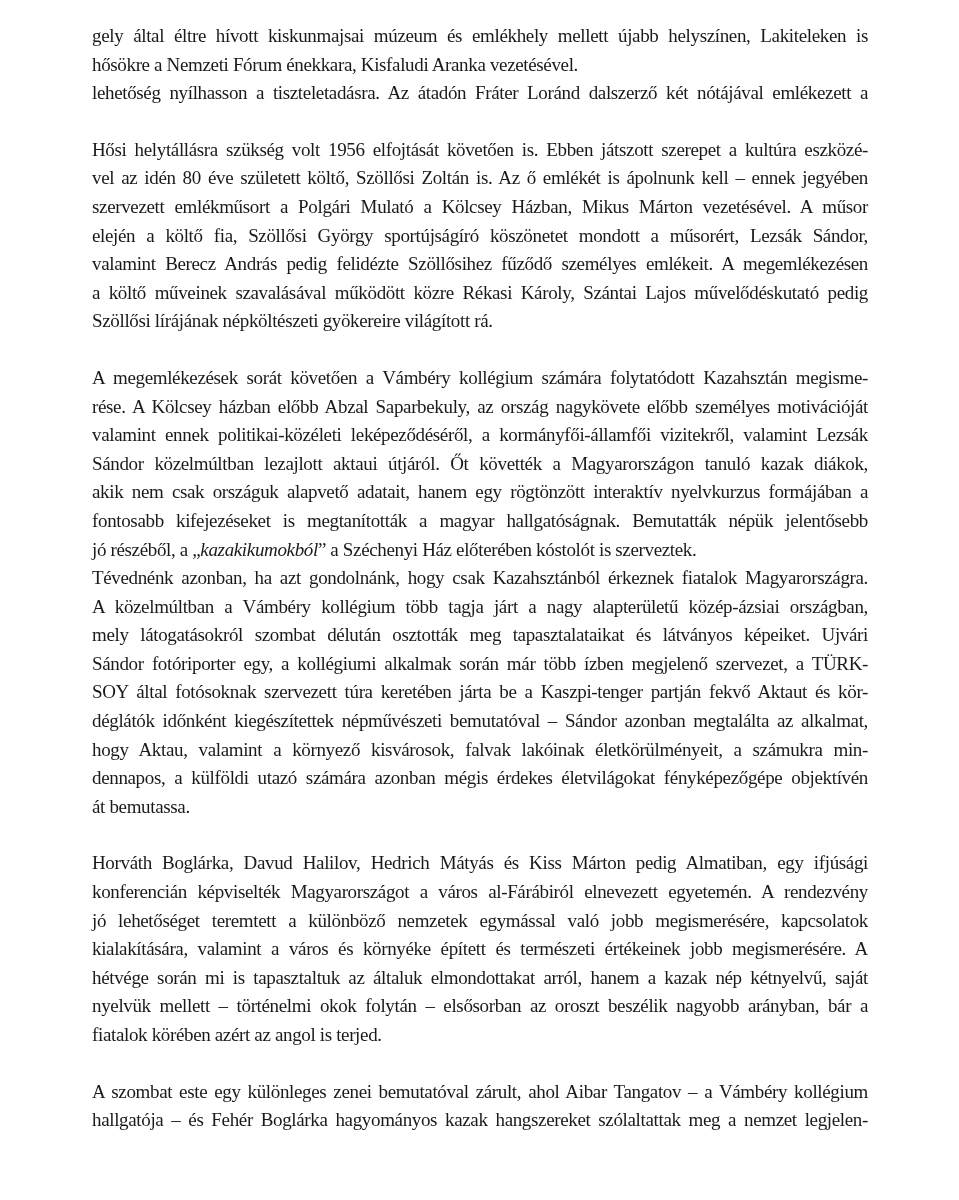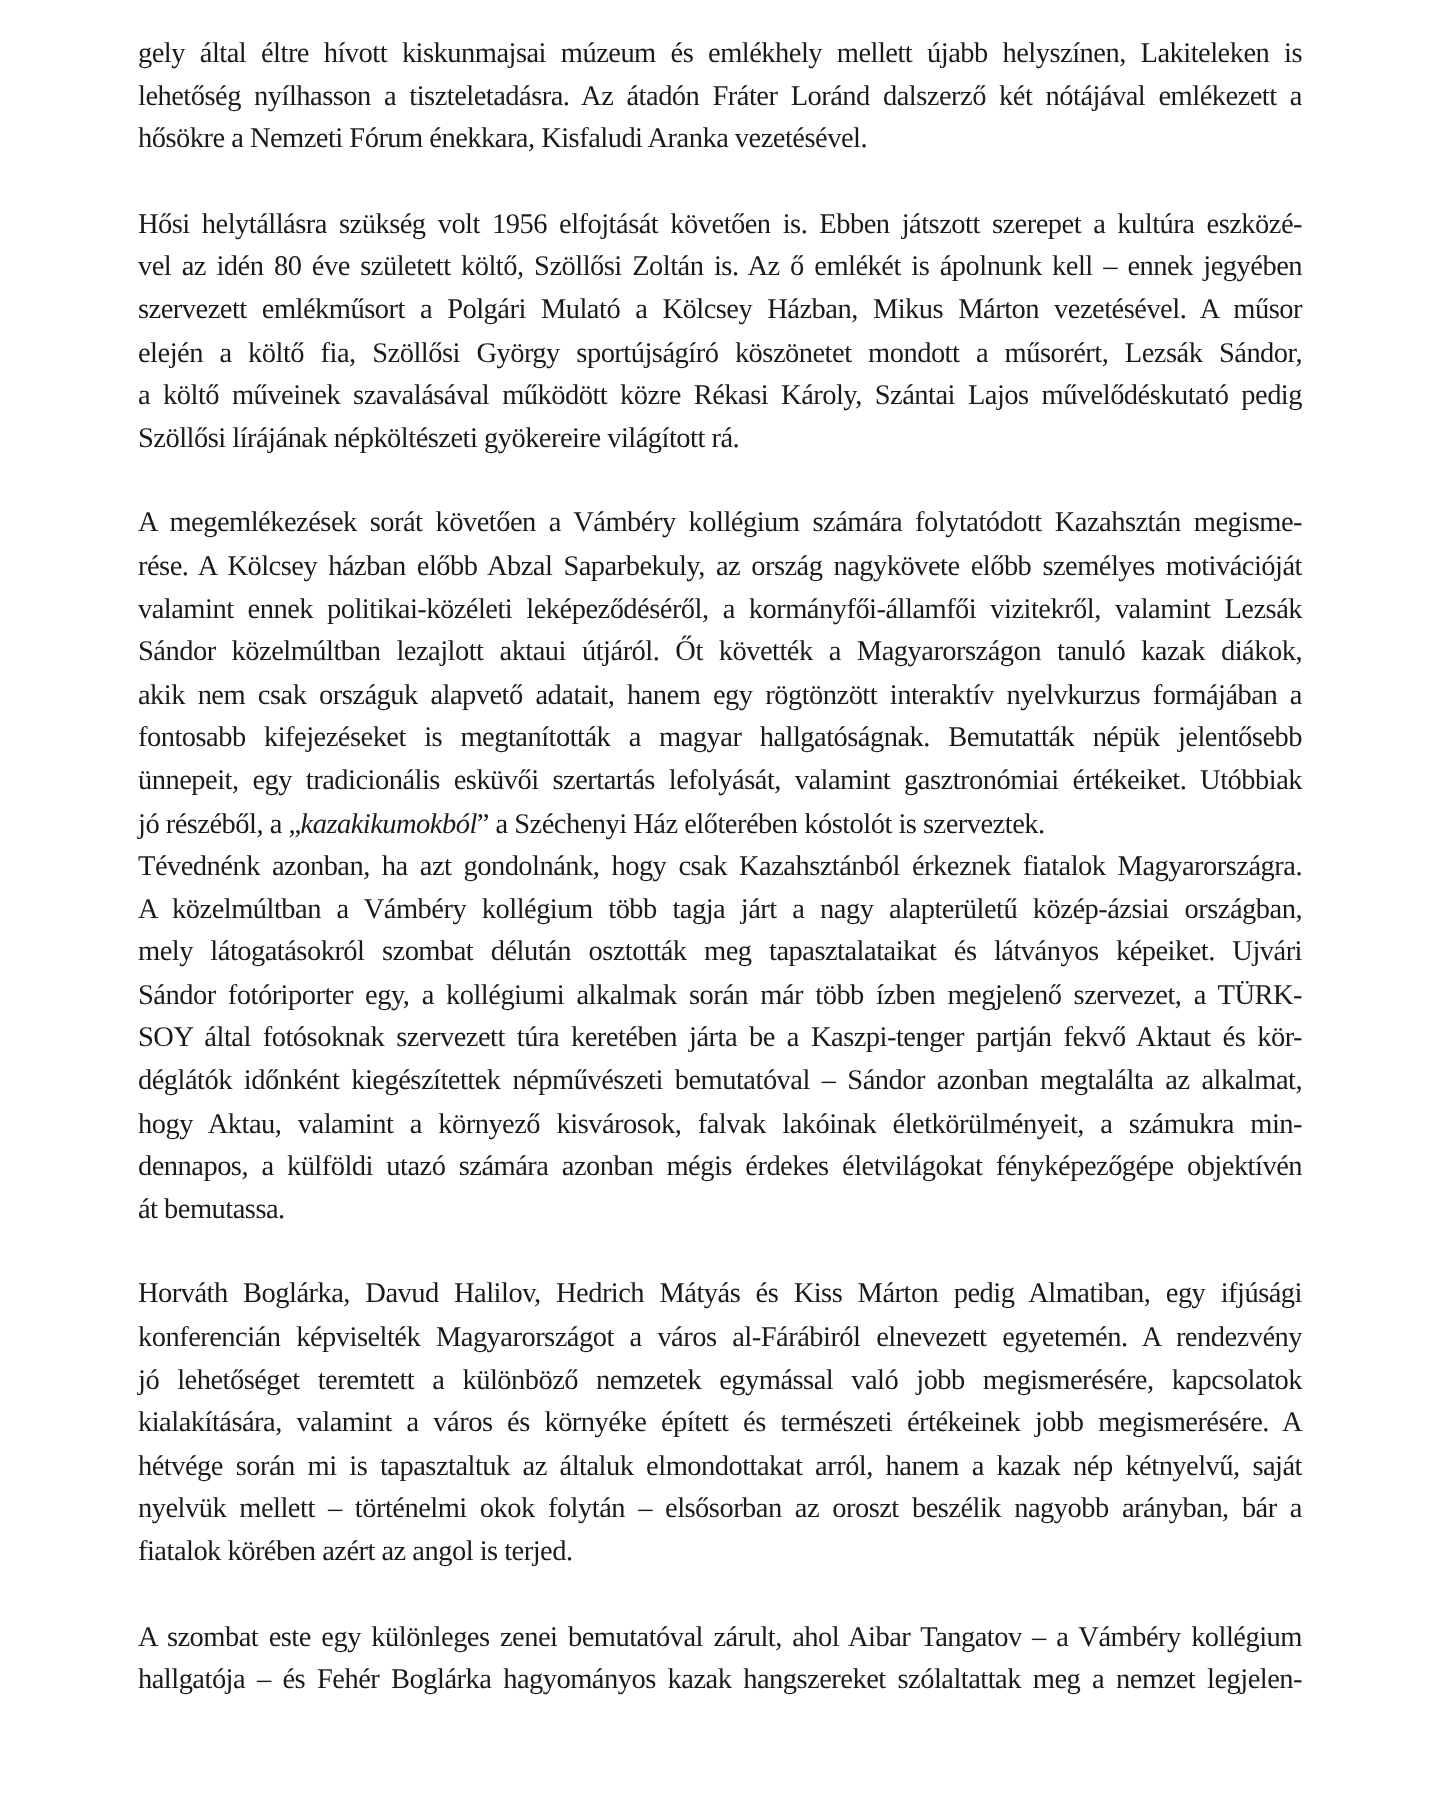--- a/index.html
+++ b/index.html
@@ -19,41 +19,41 @@
   .para.tight { margin-bottom: 0; }
   em { font-style: italic; }
 </style>
 </head>
 <body>
 
 <div class="page">
 
   <p class="para">
     <span class="line">gely által éltre hívott kiskunmajsai múzeum és emlékhely mellett újabb helyszínen, Lakiteleken is</span>
+    <span class="line last">hősökre a Nemzeti Fórum énekkara, Kisfaludi Aranka vezetésével.</span>
     <span class="line">lehetőség nyílhasson a tiszteletadásra. Az átadón Fráter Loránd dalszerző két nótájával emlékezett a</span>
-    <span class="line last">hősökre a Nemzeti Fórum énekkara, Kisfaludi Aranka vezetésével.</span>
   </p>
 
   <p class="para">
     <span class="line">Hősi helytállásra szükség volt 1956 elfojtását követően is. Ebben játszott szerepet a kultúra eszközé-</span>
     <span class="line">vel az idén 80 éve született költő, Szöllősi Zoltán is. Az ő emlékét is ápolnunk kell – ennek jegyében</span>
     <span class="line">szervezett emlékműsort a Polgári Mulató a Kölcsey Házban, Mikus Márton vezetésével. A műsor</span>
     <span class="line">elején a költő fia, Szöllősi György sportújságíró köszönetet mondott a műsorért, Lezsák Sándor,</span>
+    <span class="line">valamint Berecz András pedig felidézte Szöllősihez fűződő személyes emlékeit. A megemlékezésen</span>
     <span class="line">a költő műveinek szavalásával működött közre Rékasi Károly, Szántai Lajos művelődéskutató pedig</span>
     <span class="line last">Szöllősi lírájának népköltészeti gyökereire világított rá.</span>
   </p>
 
   <p class="para tight">
     <span class="line">A megemlékezések sorát követően a Vámbéry kollégium számára folytatódott Kazahsztán megisme-</span>
     <span class="line">rése. A Kölcsey házban előbb Abzal Saparbekuly, az ország nagykövete előbb személyes motivációját</span>
     <span class="line">valamint ennek politikai-közéleti leképeződéséről, a kormányfői-államfői vizitekről, valamint Lezsák</span>
     <span class="line">Sándor közelmúltban lezajlott aktaui útjáról. Őt követték a Magyarországon tanuló kazak diákok,</span>
     <span class="line">akik nem csak országuk alapvető adatait, hanem egy rögtönzött interaktív nyelvkurzus formájában a</span>
     <span class="line">fontosabb kifejezéseket is megtanították a magyar hallgatóságnak. Bemutatták népük jelentősebb</span>
-    <span class="line">ünnepeit, egy tradicionális esküvői szertartás lefolyását, valamint gasztronómiai értékeiket. Utóbbiak</span>
     <span class="line last"><span>jó részéből, a „</span><em>kazakikumokból</em><span>” a Széchenyi Ház előterében kóstolót is szerveztek.</span></span>
   </p>
 
   <p class="para">
     <span class="line">Tévednénk azonban, ha azt gondolnánk, hogy csak Kazahsztánból érkeznek fiatalok Magyarországra.</span>
     <span class="line">A közelmúltban a Vámbéry kollégium több tagja járt a nagy alapterületű közép-ázsiai országban,</span>
     <span class="line">mely látogatásokról szombat délután osztották meg tapasztalataikat és látványos képeiket. Ujvári</span>
     <span class="line">Sándor fotóriporter egy, a kollégiumi alkalmak során már több ízben megjelenő szervezet, a TÜRK-</span>
     <span class="line">SOY által fotósoknak szervezett túra keretében járta be a Kaszpi-tenger partján fekvő Aktaut és kör-</span>
     <span class="line">déglátók időnként kiegészítettek népművészeti bemutatóval – Sándor azonban megtalálta az alkalmat,</span>

